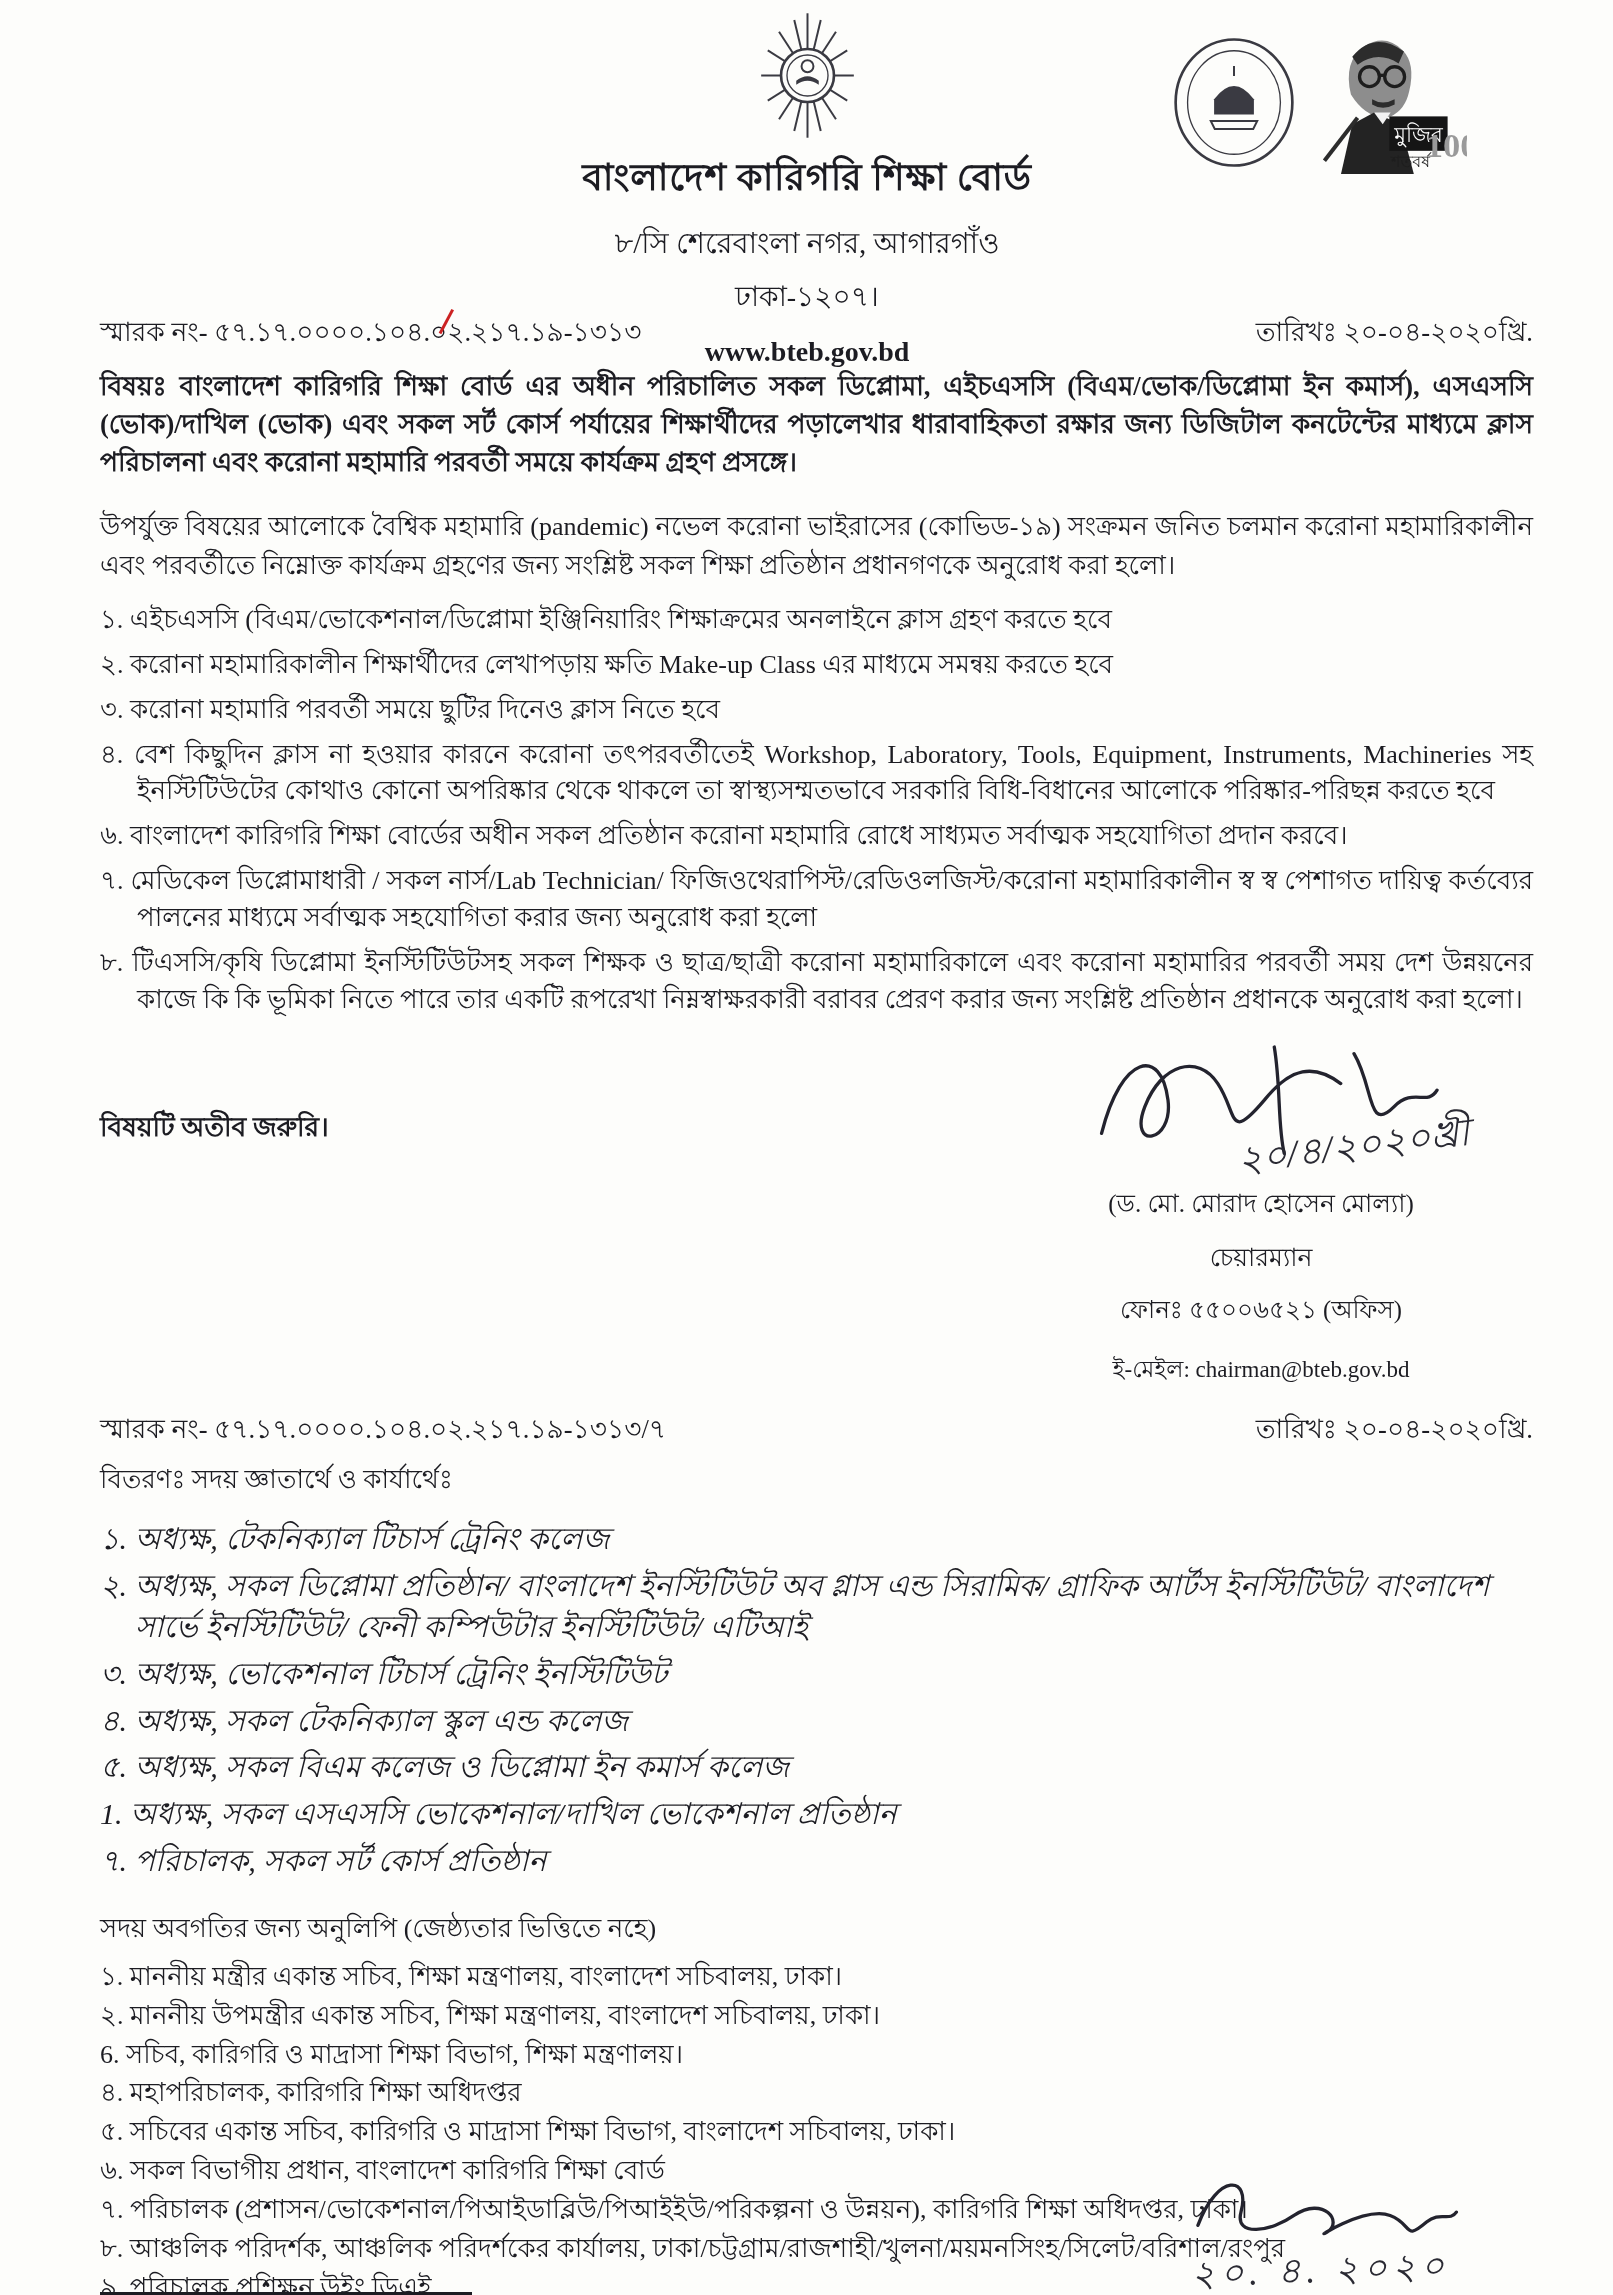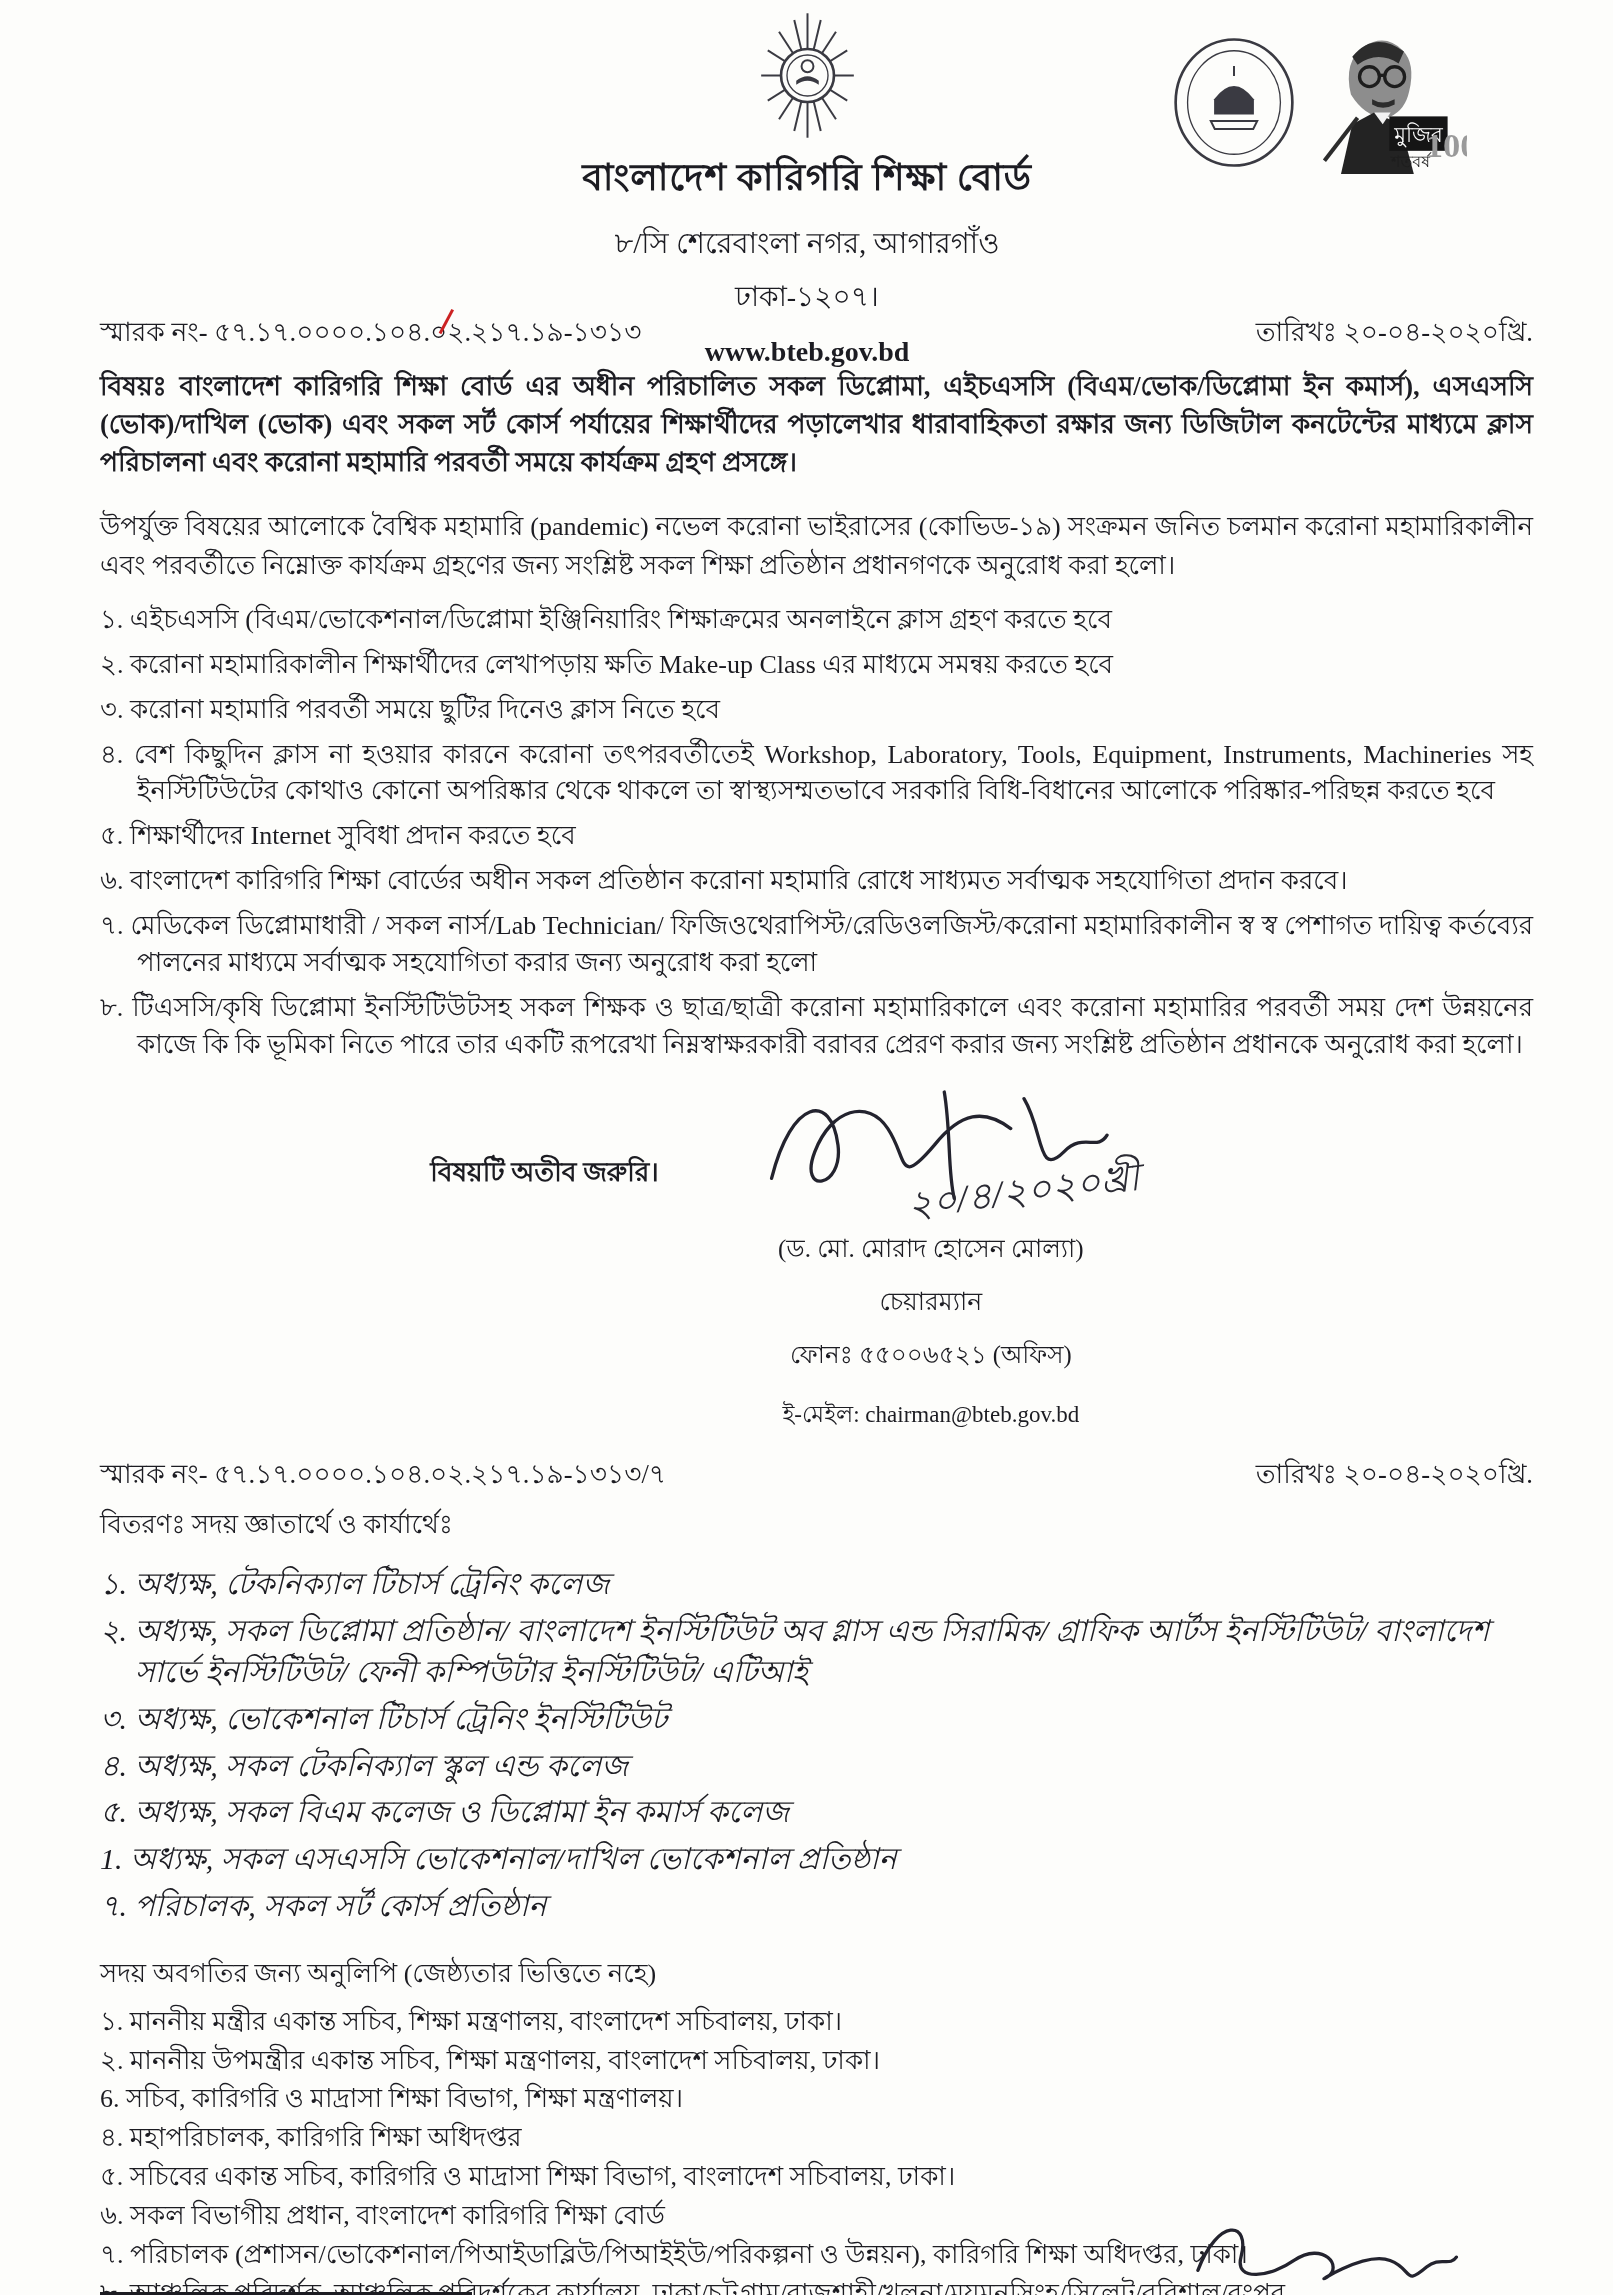--- a/index.html
+++ b/index.html
@@ -22,21 +22,21 @@
   .mujib-logo { position:absolute; left:1311px; top:25px; }
   
   .flow { position:absolute; top:312px; left:100px; right:81px; }
   .memo-row { display:flex; justify-content:space-between; align-items:baseline; font-size:26.5px; }
   .memo-row .memo-no { position:relative; }
   .red-tick { position:absolute; left:345px; top:-4px; width:2.7px; height:26.5px; background:#cc2222; transform:rotate(28deg); }
   .subject { font-size:26.5px; font-weight:bold; line-height:1.45; margin-top:10.6px; text-align:justify; }
   .intro { font-size:26px; line-height:1.5; margin-top:25px; text-align:justify; }
   .ilist { margin-top:17px; font-size:26px; line-height:1.42; }
   .ilist .item { padding-left:37px; text-indent:-37px; margin-bottom:8px; text-align:justify; }
-  .urgent-row { display:flex; justify-content:center; margin-top:5.3px; }
+  .urgent-row { display:flex; justify-content:space-between; margin-top:5.3px; }
   .urgent { font-size:26.5px; font-weight:bold; padding-top:80px; }
   .sig-block { width:544px; text-align:center; }
   .sig-scrawl { display:block; margin:0 auto -20px auto; }
   .hw-date { display:inline-block; font-size:38px; font-style:italic; transform:rotate(-7deg); color:#2a2a33; margin-top:-100px; position:relative; left:93px; }
   .sig-name { font-size:25px; margin-top:4px; }
   .sig-title { font-size:25px; margin-top:10.6px; }
   .sig-phone { font-size:24.6px; margin-top:10.6px; }
   .sig-email { font-size:23px; margin-top:20px; }
   .memo-row2 { margin-top:18.6px; }
   .dist-heading { font-size:26px; margin-top:6.6px; }
@@ -120,21 +120,20 @@
 
     <div class="subject">বিষয়ঃ বাংলাদেশ কারিগরি শিক্ষা বোর্ড এর অধীন পরিচালিত সকল ডিপ্লোমা, এইচএসসি (বিএম/ভোক/ডিপ্লোমা ইন কমার্স), এসএসসি (ভোক)/দাখিল (ভোক) এবং সকল সর্ট কোর্স পর্যায়ের শিক্ষার্থীদের পড়ালেখার ধারাবাহিকতা রক্ষার জন্য ডিজিটাল কনটেন্টের মাধ্যমে ক্লাস পরিচালনা এবং করোনা মহামারি পরবর্তী সময়ে কার্যক্রম গ্রহণ প্রসঙ্গে।</div>
 
     <div class="intro">উপর্যুক্ত বিষয়ের আলোকে বৈশ্বিক মহামারি (pandemic) নভেল করোনা ভাইরাসের (কোভিড-১৯) সংক্রমন জনিত চলমান করোনা মহামারিকালীন এবং পরবর্তীতে নিম্নোক্ত কার্যক্রম গ্রহণের জন্য সংশ্লিষ্ট সকল শিক্ষা প্রতিষ্ঠান প্রধানগণকে অনুরোধ করা হলো।</div>
 
     <div class="ilist">
       <div class="item">১. এইচএসসি (বিএম/ভোকেশনাল/ডিপ্লোমা ইঞ্জিনিয়ারিং শিক্ষাক্রমের অনলাইনে ক্লাস গ্রহণ করতে হবে</div>
       <div class="item">২. করোনা মহামারিকালীন শিক্ষার্থীদের লেখাপড়ায় ক্ষতি Make-up Class এর মাধ্যমে সমন্বয় করতে হবে</div>
       <div class="item">৩. করোনা মহামারি পরবর্তী সময়ে ছুটির দিনেও ক্লাস নিতে হবে</div>
       <div class="item">৪. বেশ কিছুদিন ক্লাস না হওয়ার কারনে করোনা তৎপরবর্তীতেই Workshop, Laboratory, Tools, Equipment, Instruments, Machineries সহ ইনস্টিটিউটের কোথাও কোনো অপরিষ্কার থেকে থাকলে তা স্বাস্থ্যসম্মতভাবে সরকারি বিধি-বিধানের আলোকে পরিষ্কার-পরিছন্ন করতে হবে</div>
-      <div class="item">৫. শিক্ষার্থীদের Internet সুবিধা প্রদান করতে হবে</div>
       <div class="item">৬. বাংলাদেশ কারিগরি শিক্ষা বোর্ডের অধীন সকল প্রতিষ্ঠান করোনা মহামারি রোধে সাধ্যমত সর্বাত্মক সহযোগিতা প্রদান করবে।</div>
       <div class="item">৭. মেডিকেল ডিপ্লোমাধারী / সকল নার্স/Lab Technician/ ফিজিওথেরাপিস্ট/রেডিওলজিস্ট/করোনা মহামারিকালীন স্ব স্ব পেশাগত দায়িত্ব কর্তব্যের পালনের মাধ্যমে সর্বাত্মক সহযোগিতা করার জন্য অনুরোধ করা হলো</div>
       <div class="item">৮. টিএসসি/কৃষি ডিপ্লোমা ইনস্টিটিউটসহ সকল শিক্ষক ও ছাত্র/ছাত্রী করোনা মহামারিকালে এবং করোনা মহামারির পরবর্তী সময় দেশ উন্নয়নের কাজে কি কি ভূমিকা নিতে পারে তার একটি রূপরেখা নিম্নস্বাক্ষরকারী বরাবর প্রেরণ করার জন্য সংশ্লিষ্ট প্রতিষ্ঠান প্রধানকে অনুরোধ করা হলো।</div>
     </div>
 
     <div class="urgent-row">
       <div class="urgent">বিষয়টি অতীব জরুরি।</div>
       <div class="sig-block">
         <svg class="sig-scrawl" width="372" height="143" viewBox="0 0 560 215">
           <path d="M40,160 C70,40 130,30 140,110 C148,175 80,185 105,120 C130,55 185,40 215,85 C245,130 230,175 285,110 C325,60 360,55 400,85 M300,30 C310,90 305,150 315,190 M420,40 C450,90 440,160 480,120 C510,90 530,120 545,95" fill="none" stroke="#23232e" stroke-width="5" stroke-linecap="round"></path>

